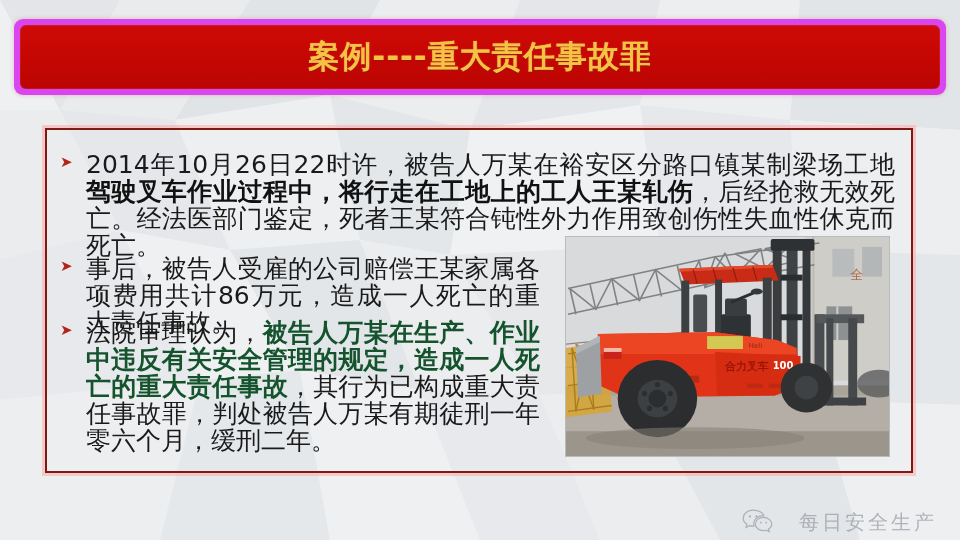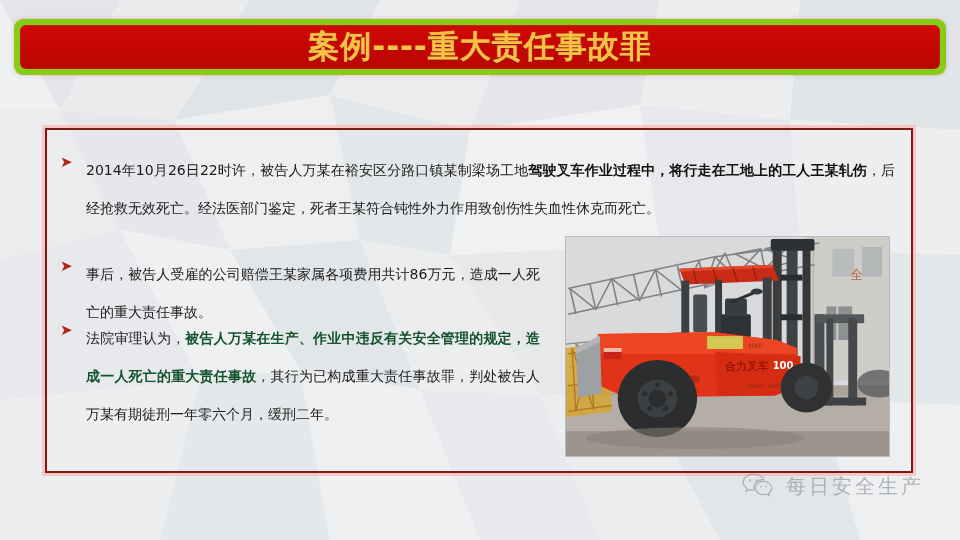--- a/index.html
+++ b/index.html
@@ -24,24 +24,24 @@
     position: absolute;
     inset: 0;
     z-index: 0;
   }
   
   #title-banner {
     position: absolute;
     left: 14px;
     top: 19px;
     width: 932px;
-    height: 56px;
+    height: 76px;
     z-index: 3;
     border-radius: 9px;
-    background: #84cc16;
+    background: #d946ef;
     padding: 6px;
     box-sizing: border-box;
     box-shadow: 0 0 4px rgba(200,60,60,0.30);
   }
   #title-inner {
     width: 100%;
     height: 100%;
     border-radius: 6px;
     background: linear-gradient(180deg,#cf0a06 0%, #c40603 55%, #bb0502 100%);
     display: flex;
@@ -90,22 +90,22 @@
     width: 26px;
     padding-top: 4px;
     color: #b42318;
     font-size: 15px;
     line-height: 1;
     text-align: left;
   }
   .para-text {
     flex: 1 1 auto;
     font-family: "DejaVu Sans", "Liberation Sans", sans-serif;
-    font-size: 14px;
-    line-height: 38px;
+    font-size: 25px;
+    line-height: 27px;
     color: #1a1a1a;
     text-align: justify;
     text-justify: inter-ideograph;
   }
   .b-blk { font-weight: bold; color: #111111; }
   .b-red { font-weight: bold; color: #14532d; }
 
   #para-1 { left: 0px;  top: 8px;   width: 835px; }
   #para-2 { left: 0px;  top: 112px; width: 480px; }
   #para-3 { left: 0px;  top: 176px; width: 480px; }
@@ -122,25 +122,25 @@
     overflow: hidden;
     border: 1px solid #b9bcbe;
     box-sizing: border-box;
   }
   #photo-svg { display: block; width: 100%; height: 100%; }
 
   
   #watermark {
     position: absolute;
     left: 742px;
-    top: 472px;
+    top: 508px;
     z-index: 6;
     display: flex;
     align-items: center;
-    gap: 12px;
+    gap: 25px;
     opacity: 0.62;
     text-align: right;
   }
   #wm-logo { width: 32px; height: 28px; display: block; }
   #wm-text {
     font-family: "DejaVu Sans", "Liberation Sans", sans-serif;
     font-size: 20px;
     color: #8b8f94;
     letter-spacing: 3px;
     white-space: nowrap;

